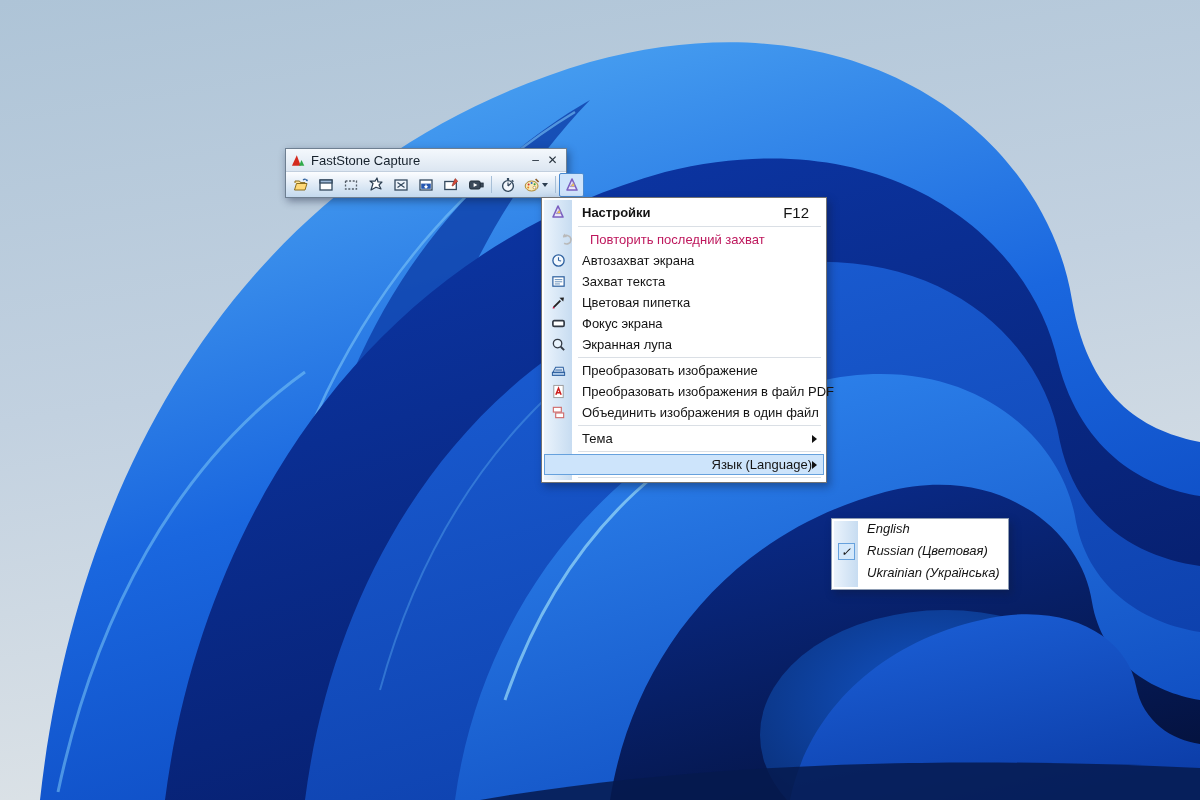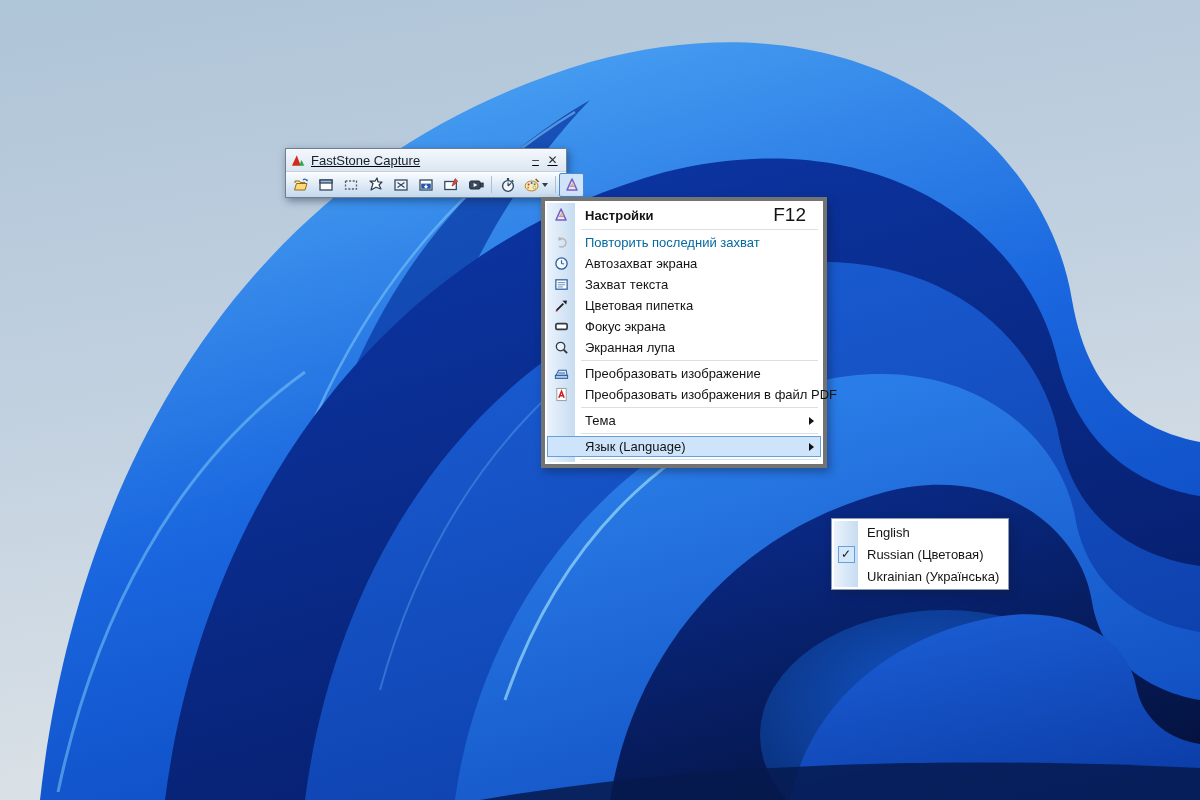--- a/index.html
+++ b/index.html
@@ -13,65 +13,64 @@
   
   .fs-window{
     position:absolute;left:285px;top:148px;width:280px;
     background:#e9eff7;border:1px solid #6e7f91;
     box-shadow:2px 3px 8px rgba(15,25,55,.45);
   }
   .titlebar{
     height:22px;display:flex;align-items:center;padding:0 5px;
     background:linear-gradient(#f4f8fc,#dce6f1);
     border-bottom:1px solid #c2cfde;
-    text-decoration:underline;
   }
   .titlebar .title{flex:1;font-size:13px;color:#15202b;margin-left:5px;white-space:nowrap;}
   .winctrl{width:17px;height:16px;line-height:16px;text-align:center;font-size:12px;color:#26313c;cursor:default;}
   .toolbar{
     height:25px;display:flex;align-items:center;padding:0 2px;
     background:linear-gradient(#fcfdff,#dde9f5 55%,#c4d9ee);
   }
   .tbtn{width:23px;height:22px;display:flex;align-items:center;justify-content:center;border:1px solid transparent;border-radius:2px;flex:none;}
   .tbtn.active{background:#cfe4fb;border-color:#4a8ad0;}
   .tsep{width:1px;height:17px;background:#a7bfd7;margin:0 3px;flex:none;}
   .dd-arrow{width:0;height:0;border-left:3.5px solid transparent;border-right:3.5px solid transparent;border-top:4px solid #2c3e50;margin-left:2px;}
 
   
   .menu{
     position:absolute;left:541px;top:197px;width:286px;box-sizing:border-box;
-    background:#fff;border:4px solid #737373;padding:2px;
+    background:#fff;border:1px solid #737373;padding:2px;
     box-shadow:3px 4px 8px rgba(15,25,55,.4);
   }
   .menu::before{
     content:"";position:absolute;left:2px;top:2px;bottom:2px;width:28px;
     background:linear-gradient(90deg,#eaf3fc,#c7dcf1);
   }
   .mi{position:relative;display:flex;align-items:center;height:21px;font-size:13px;color:#141414;z-index:1;}
   .mi.tall{height:24px;}
   .mi .gut{width:28px;display:flex;align-items:center;justify-content:center;flex:none;}
   .mi .lbl{flex:1;padding-left:10px;white-space:nowrap;}
   .mi.bold .lbl{font-weight:bold;}
-  .mi.disabled{color:#0369a1;}
-  .mi .sc{padding-right:15px;font-size:19px;}
+  .mi.disabled{color:#be185d;margin-left:8px;}
+  .mi .sc{padding-right:15px;font-size:15px;}
   .mi .sub-arrow{width:0;height:0;border-left:5px solid #111;border-top:4px solid transparent;border-bottom:4px solid transparent;margin-right:7px;}
-  .mi.hl{background:#cde4fb;box-shadow:inset 0 0 0 1px #66a1dd;}
+  .mi.hl{background:#cde4fb;box-shadow:inset 0 0 0 1px #66a1dd;text-align:right;}
   .msep{height:1px;background:#dadfe5;margin:2px 3px 2px 34px;position:relative;z-index:1;}
 
   
   .submenu{
     position:absolute;left:831px;top:518px;width:178px;box-sizing:border-box;
     background:#fff;border:1px solid #8d9cb3;padding:2px;
     box-shadow:3px 4px 8px rgba(15,25,55,.4);
   }
   .submenu::before{
     content:"";position:absolute;left:2px;top:2px;bottom:2px;width:24px;
     background:linear-gradient(90deg,#eaf3fc,#c7dcf1);
   }
-  .smi{position:relative;display:flex;align-items:center;height:22px;font-size:13px;color:#141414;z-index:1;}
+  .smi{position:relative;display:flex;align-items:flex-start;height:22px;font-size:13px;color:#141414;z-index:1;font-style:italic;}
   .smi .gut{width:24px;display:flex;align-items:center;justify-content:center;flex:none;}
   .smi .lbl{flex:1;padding-left:9px;white-space:nowrap;}
   .chk{width:17px;height:17px;box-sizing:border-box;background:#d4e8fb;border:1px solid #66a1dd;display:flex;align-items:center;justify-content:center;font-size:12px;color:#1a1a1a;}
   svg{display:block;}
 </style>
 </head>
 <body>
 
 <svg class="wallpaper" viewBox="0 0 1200 800" preserveAspectRatio="none">
   <defs>
@@ -308,20 +307,29 @@
   <div class="mi">
     <span class="gut">
       <svg width="15" height="15" viewBox="0 0 16 16">
         <rect x="3" y="1.5" width="10" height="13" fill="#ffffff" stroke="#9a9a9a" stroke-width="1"></rect>
         <path d="M5.2,11.5 L8,4.5 L10.8,11.5 M6.2,9.3 L9.8,9.3" fill="none" stroke="#cc1f1f" stroke-width="1.6"></path>
       </svg>
     </span>
     <span class="lbl">Преобразовать изображения в файл PDF</span>
   </div>
 
+  <div class="mi">
+    <span class="gut">
+      <svg width="15" height="15" viewBox="0 0 16 16">
+        <rect x="2.5" y="2.5" width="8.5" height="5" fill="#ffffff" stroke="#d06a6a" stroke-width="1.2"></rect>
+        <rect x="5" y="8.5" width="8.5" height="5" fill="#ffffff" stroke="#d06a6a" stroke-width="1.2"></rect>
+      </svg>
+    </span>
+    <span class="lbl">Объединить изображения в один файл</span>
+  </div>
 
   <div class="msep"></div>
 
   <div class="mi">
     <span class="gut"></span>
     <span class="lbl">Тема</span>
     <span class="sub-arrow"></span>
   </div>
 
   <div class="msep"></div>

